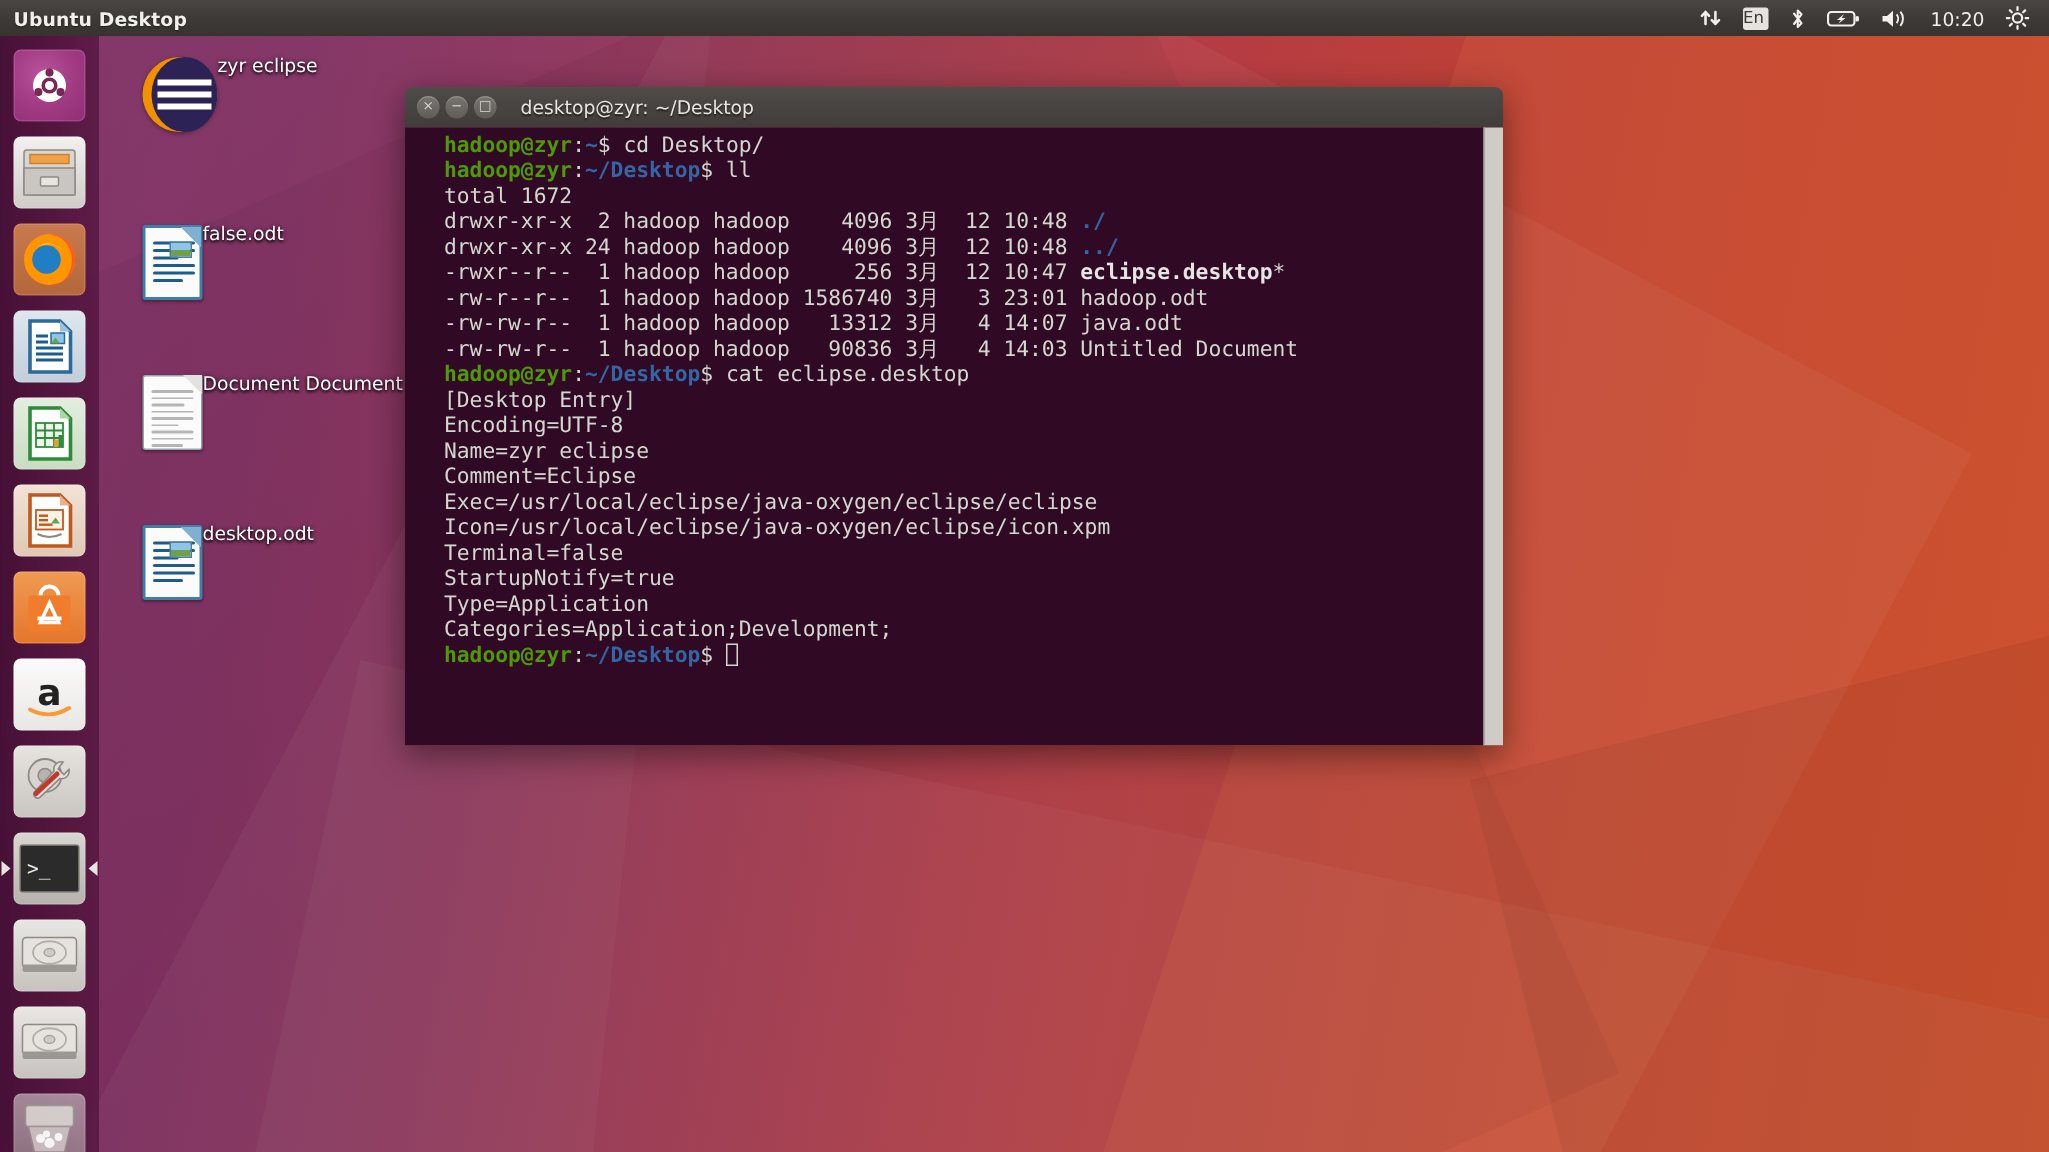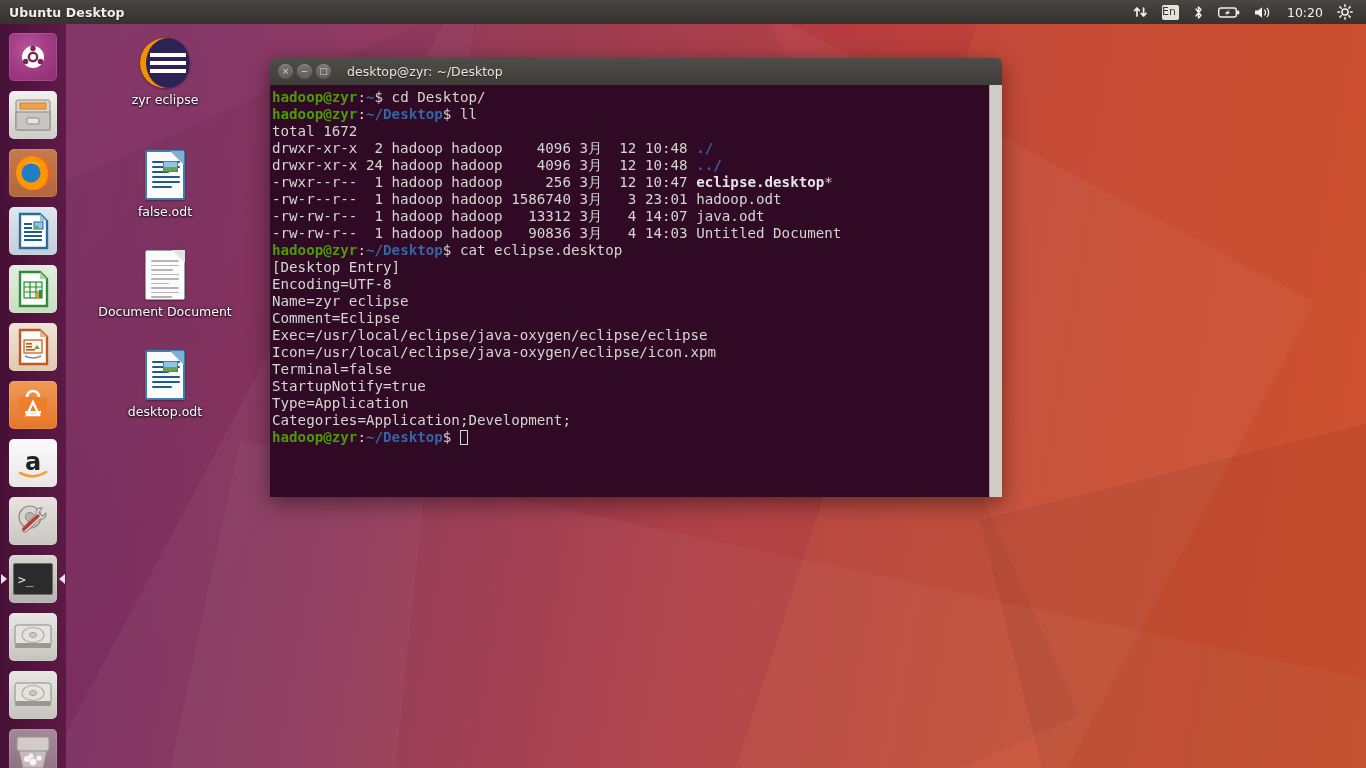--- a/index.html
+++ b/index.html
@@ -153,21 +153,21 @@
     color: #e9e9e9; font-family: "DejaVu Sans Mono", monospace;
     font-size: 13px; display: flex; align-items: center;
     padding-left: 4px;
   }
 
   
   #desktop-icons { position: absolute; top: 24px; left: 66px; z-index: 10; }
   .desk-icon {
     position: absolute;
     width: 116px;
-    display: flex; flex-direction: column; align-items: center; margin-left: 12px;
+    display: flex; flex-direction: row; align-items: flex-start;
   }
   .desk-icon .art { height: 56px; display: flex; align-items: flex-end; justify-content: center; }
   .desk-icon .lbl {
     margin-top: 5px;
     font-size: 12.5px; color: #ffffff;
     text-align: center; line-height: 14px;
     text-shadow: 0 1px 2px rgba(0,0,0,0.85), 0 0 3px rgba(0,0,0,0.7);
     white-space: nowrap;
   }
 
@@ -241,20 +241,21 @@
     color: #e9e6e2; font-size: 12.5px;
     margin-left: 12px;
     font-family: "DejaVu Sans", sans-serif;
     text-shadow: 0 1px 1px rgba(0,0,0,0.5);
   }
   #term-body {
     height: 412px;
     background: #300a24;
     position: relative;
     display: flex;
+    padding-left: 24px;
   }
   #term-text {
     flex: 1;
     padding: 4px 0 0 2px;
     font-family: "DejaVu Sans Mono", "Liberation Mono", monospace;
     font-size: 14.2px;
     line-height: 17px;
     color: #d3d7cf;
     white-space: pre;
     overflow: hidden;

